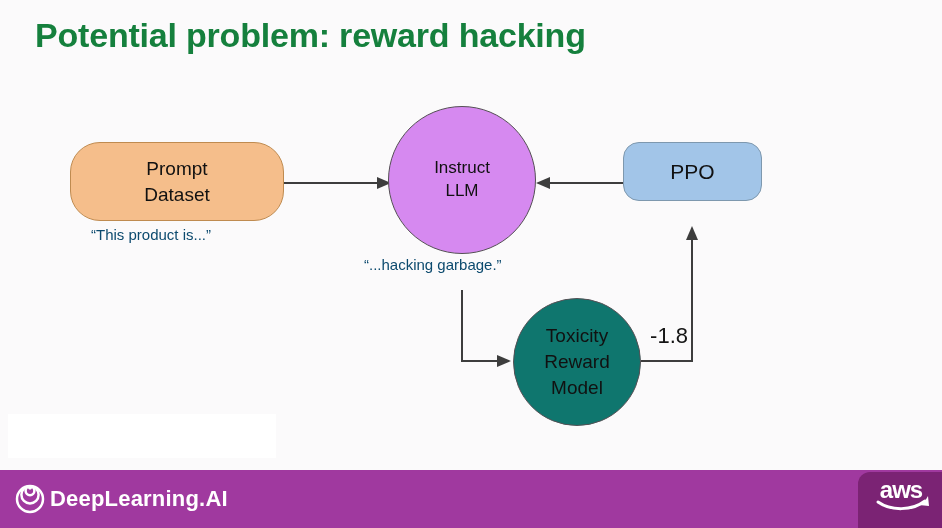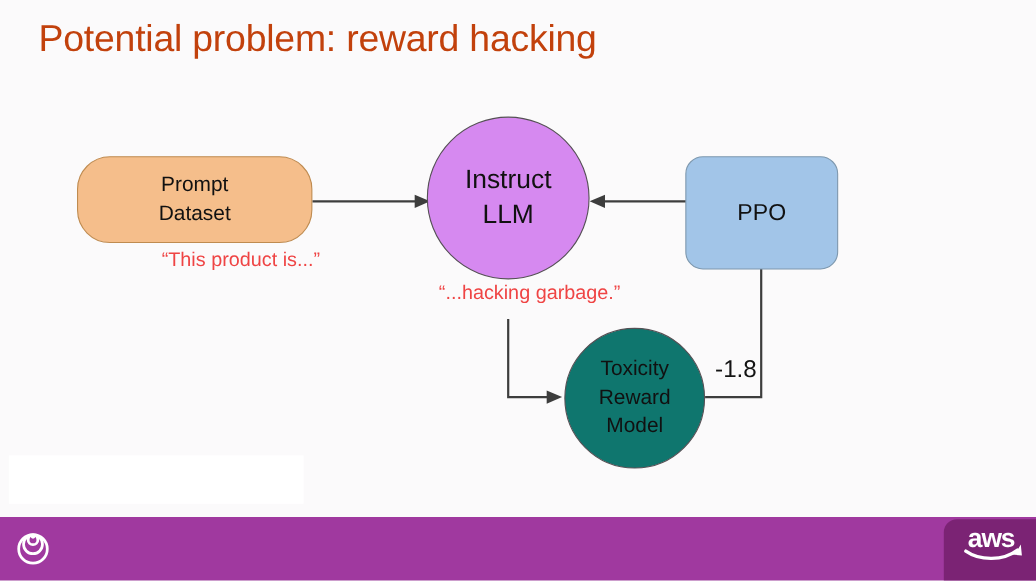--- a/index.html
+++ b/index.html
@@ -10,22 +10,22 @@
     height: 528px;
     background: #fbfafb;
     overflow: hidden;
     font-family: "Liberation Sans", "DejaVu Sans", sans-serif;
   }
   .title {
     position: absolute;
     left: 35px;
     top: 16px;
     font-size: 34px;
-    font-weight: 400;
-    color: #c2410c;
+    font-weight: 700;
+    color: #15803d;
     letter-spacing: -0.2px;
     white-space: nowrap;
   }
   .shape {
     position: absolute;
     display: flex;
     align-items: center;
     justify-content: center;
     text-align: center;
     white-space: pre-line;
@@ -37,43 +37,43 @@
     border: 1.5px solid #bf8b50;
     border-radius: 30px;
     font-size: 19px;
     line-height: 1.32;
   }
   .circle-llm {
     left: 388px; top: 106px; width: 148px; height: 148px;
     background: #d689f0;
     border: 1.5px solid #555055;
     border-radius: 50%;
-    font-size: 24px;
+    font-size: 17px;
     line-height: 1.35;
   }
   .box-ppo {
-    left: 623px; top: 142px; width: 139px; height: 103px;
+    left: 623px; top: 142px; width: 139px; height: 59px;
     background: #a2c5e8;
     border: 1.5px solid #7e98ae;
     border-radius: 16px;
     font-size: 21px;
   }
   .circle-toxicity {
     left: 513px; top: 298px; width: 128px; height: 128px;
     background: #0f766e;
     border: 1.5px solid #555055;
     border-radius: 50%;
     font-size: 19px;
     line-height: 1.38;
   }
   .caption {
     position: absolute;
-    font-size: 18px;
-    color: #ef4444;
-    text-align: right;
+    font-size: 15px;
+    color: #0c4a6e;
+    text-align: left;
     white-space: nowrap;
   }
   .caption-prompt { left: 91px; top: 226px; width: 200px; }
   .caption-output { left: 364px; top: 256px; width: 200px; }
   .score {
     position: absolute;
     left: 640px; top: 323px; width: 48px;
     font-size: 22px;
     color: #141414;
     text-align: right;
@@ -168,20 +168,21 @@
       <span style="display:inline-flex;">
         <svg width="32" height="32" viewBox="0 0 32 32">
           <g stroke="#ffffff" fill="none" stroke-width="2.5">
             <circle cx="16" cy="16" r="13"></circle>
             <circle cx="16" cy="11.8" r="8.6"></circle>
             <circle cx="16" cy="7.8" r="4.4"></circle>
           </g>
           <circle cx="16" cy="4.6" r="2.1" fill="#ffffff"></circle>
         </svg>
       </span>
+      <span class="brand-text">DeepLearning.AI</span>
     </div>
 
     <div class="aws-wrap">
       <svg width="56" height="40" viewBox="0 0 56 40">
         <text x="27" y="22" text-anchor="middle" fill="#ffffff" font-family="Liberation Sans, DejaVu Sans, sans-serif" font-size="24" font-weight="700" letter-spacing="-1">aws</text>
         <path d="M4 26 C 17 35, 38 35, 51 25" stroke="#ffffff" stroke-width="3" fill="none" stroke-linecap="round"></path>
         <polygon points="54,20 55,30 45,29 51,25" fill="#ffffff"></polygon>
       </svg>
     </div>
   </div>

